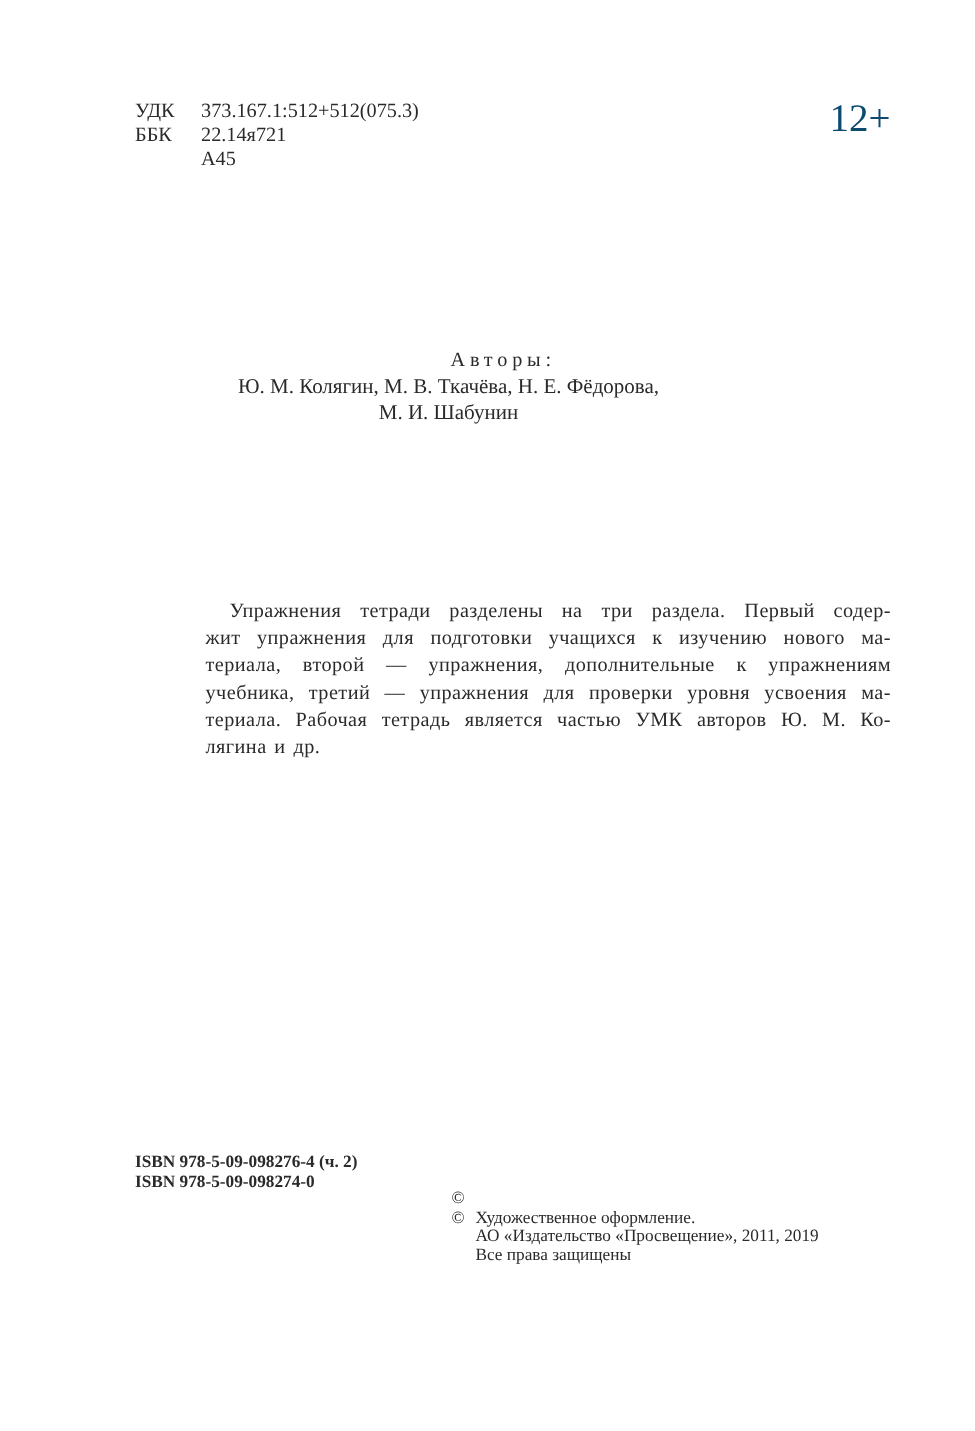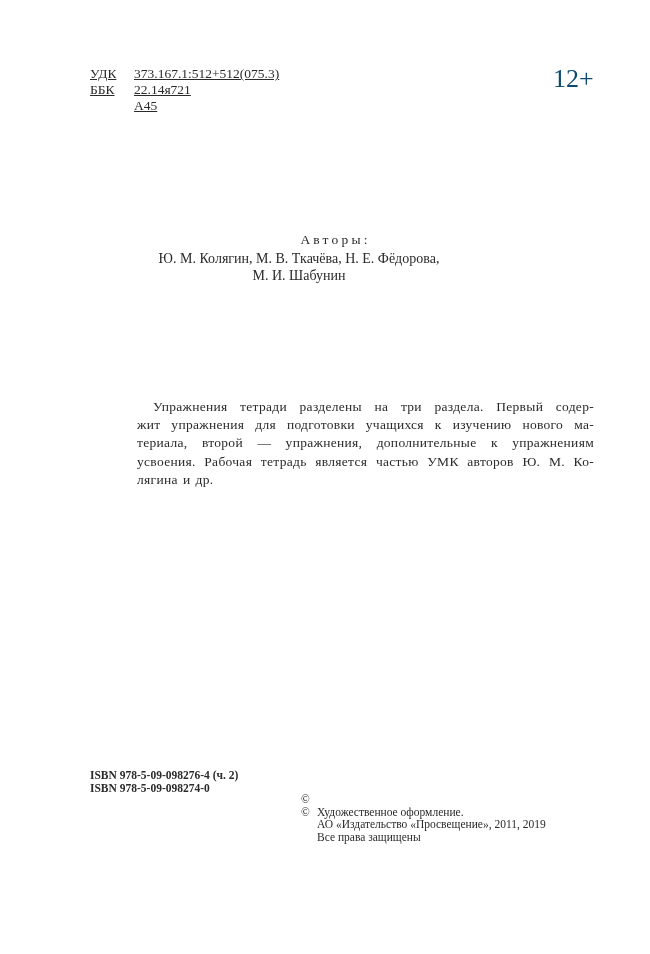--- a/index.html
+++ b/index.html
@@ -2,21 +2,21 @@
 <html><head>
 <meta charset="utf-8">
 <style>
   html, body { margin: 0; padding: 0; }
   body {
     width: 650px; height: 954px; background: #ffffff; position: relative; overflow: hidden;
     font-family: "DejaVu Serif", "Liberation Serif", serif; color: #2a2a2a;
   }
   .abs { position: absolute; }
   .udk { left: 90px; top: 66px; font-size: 13.5px; line-height: 16px; font-family: "Liberation Serif", serif; }
-  .udk .row { display: flex; white-space: nowrap; text-decoration: underline; }
+  .udk .row { display: flex; white-space: nowrap; }
   .udk .lbl { width: 44px; display: inline-block; }
   .age { left: 553px; top: 64px; font-size: 26px; font-family: "Liberation Serif", serif; color: #0c4a6e; }
   .authors-h { left: 0; width: 650px; top: 232px; text-align: center; font-size: 13.5px; letter-spacing: 3.2px; font-family: "Liberation Serif", serif; padding-left: 21px; box-sizing: border-box;}
   .authors { left: 0; width: 560px; top: 250px; text-align: center; font-size: 14px; line-height: 17px; font-family: "Liberation Serif", serif; padding-left: 38px; box-sizing: border-box;}
   .annot { left: 98px; width: 496px; top: 398px; font-size: 13.5px; line-height: 18.2px; text-align: justify; font-family: "Liberation Serif", serif; letter-spacing: 0.3px; word-spacing: 1.5px;}
   .annot .ln { display: block; text-align: justify; text-align-last: justify; white-space: nowrap; margin-left: 39px; }
   .annot .ln.first { padding-left: 16px; }
   .annot .ln.last { text-align-last: left; }
   .isbn { left: 90px; top: 769px; font-size: 11.5px; line-height: 12.5px; font-weight: bold; font-family: "Liberation Serif", serif; }
   .copy { left: 301px; top: 793px; font-size: 11.5px; line-height: 12.5px; font-family: "Liberation Serif", serif; }
@@ -46,21 +46,22 @@
 <div class="abs authors-h">Авторы:</div>
 <div class="abs authors">
   <div>Ю. М. Колягин, М. В. Ткачёва, Н. Е. Фёдорова,</div>
   <div>М. И. Шабунин</div>
 </div>
 
 <div class="abs annot">
   <span class="ln first">Упражнения тетради разделены на три раздела. Первый содер-</span>
   <span class="ln">жит упражнения для подготовки учащихся к изучению нового ма-</span>
   <span class="ln">териала, второй — упражнения, дополнительные к упражнениям</span>
-  <span class="ln">усвоения. Рабочая тетрадь является частью УМК авторов Ю. М. Ко-</span>
+  <span class="ln">учебника, третий — упражнения для проверки уровня усвоения ма-</span>
+  <span class="ln">териала. Рабочая тетрадь является частью УМК авторов Ю. М. Ко-</span>
   <span class="ln last">лягина и др.</span>
 </div>
 
 <div class="abs isbn">
   <div>ISBN 978-5-09-098276-4 (ч. 2)</div>
   <div>ISBN 978-5-09-098274-0</div>
 </div>
 
 <div class="abs copy">
   <div class="row">

